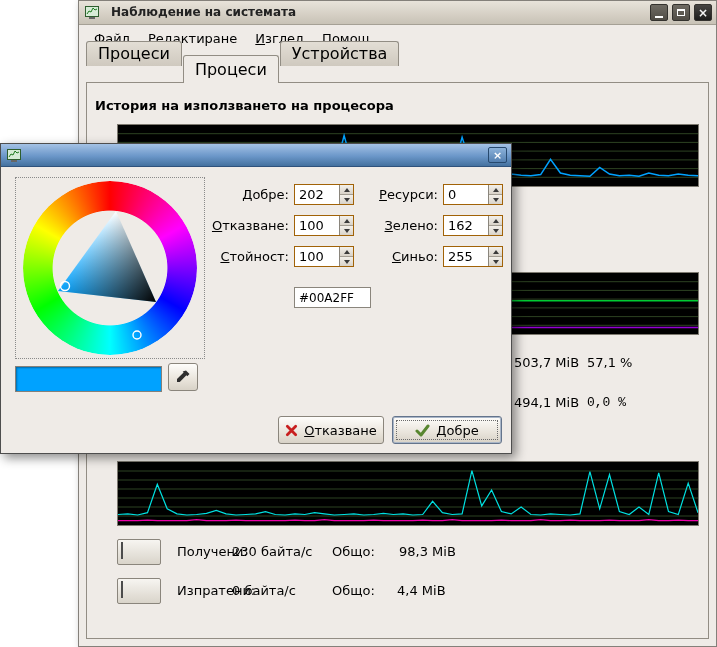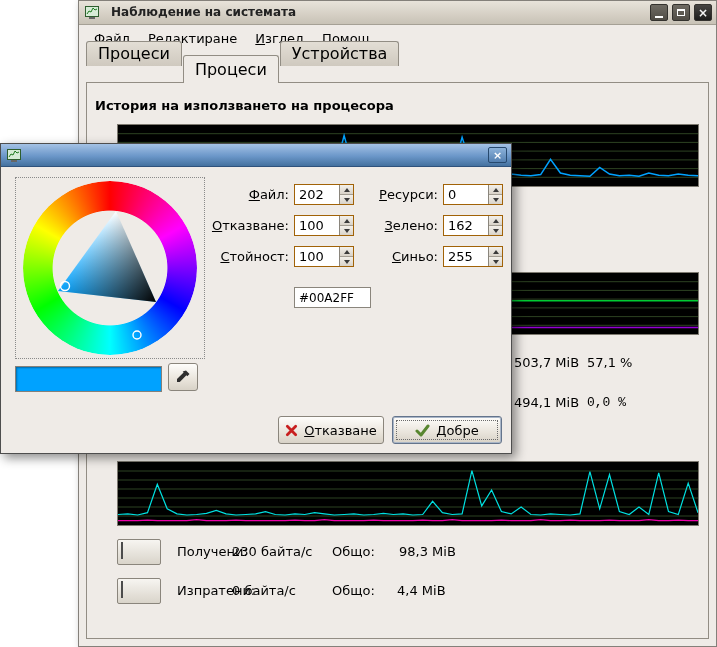--- a/index.html
+++ b/index.html
@@ -222,21 +222,21 @@
       </svg>
     </div>
 
     <div class="preview" style="background-color: rgb(0, 162, 255);"></div>
     <div class="gtkbtn dropper-btn">
       <svg width="18" height="18" viewBox="0 0 18 18">
         <path d="M12 2.5 l3.5 3.5 -2.2 2.2 -0.9 -0.9 -6.6 6.6 h-2.8 v-2.8 l6.6 -6.6 -0.9 -0.9 z" fill="#2f2f2f"></path>
       </svg>
     </div>
 
-    <span class="flabel accel lc1 lr1">Файл:</span>
+    <span class="flabel accel lc1 lr1">Добре:</span>
     <span class="flabel accel lc1 lr2">Отказване:</span>
     <span class="flabel accel lc1 lr3">Стойност:</span>
     <span class="flabel accel lc2 lr1">Ресурси:</span>
     <span class="flabel accel lc2 lr2">Зелено:</span>
     <span class="flabel accel lc2 lr3">Синьо:</span>
 
     <div class="spin sc1 sr1">
       <span class="spin-val">202</span>
       <span class="spin-btns">
           <span class="spin-btn">

